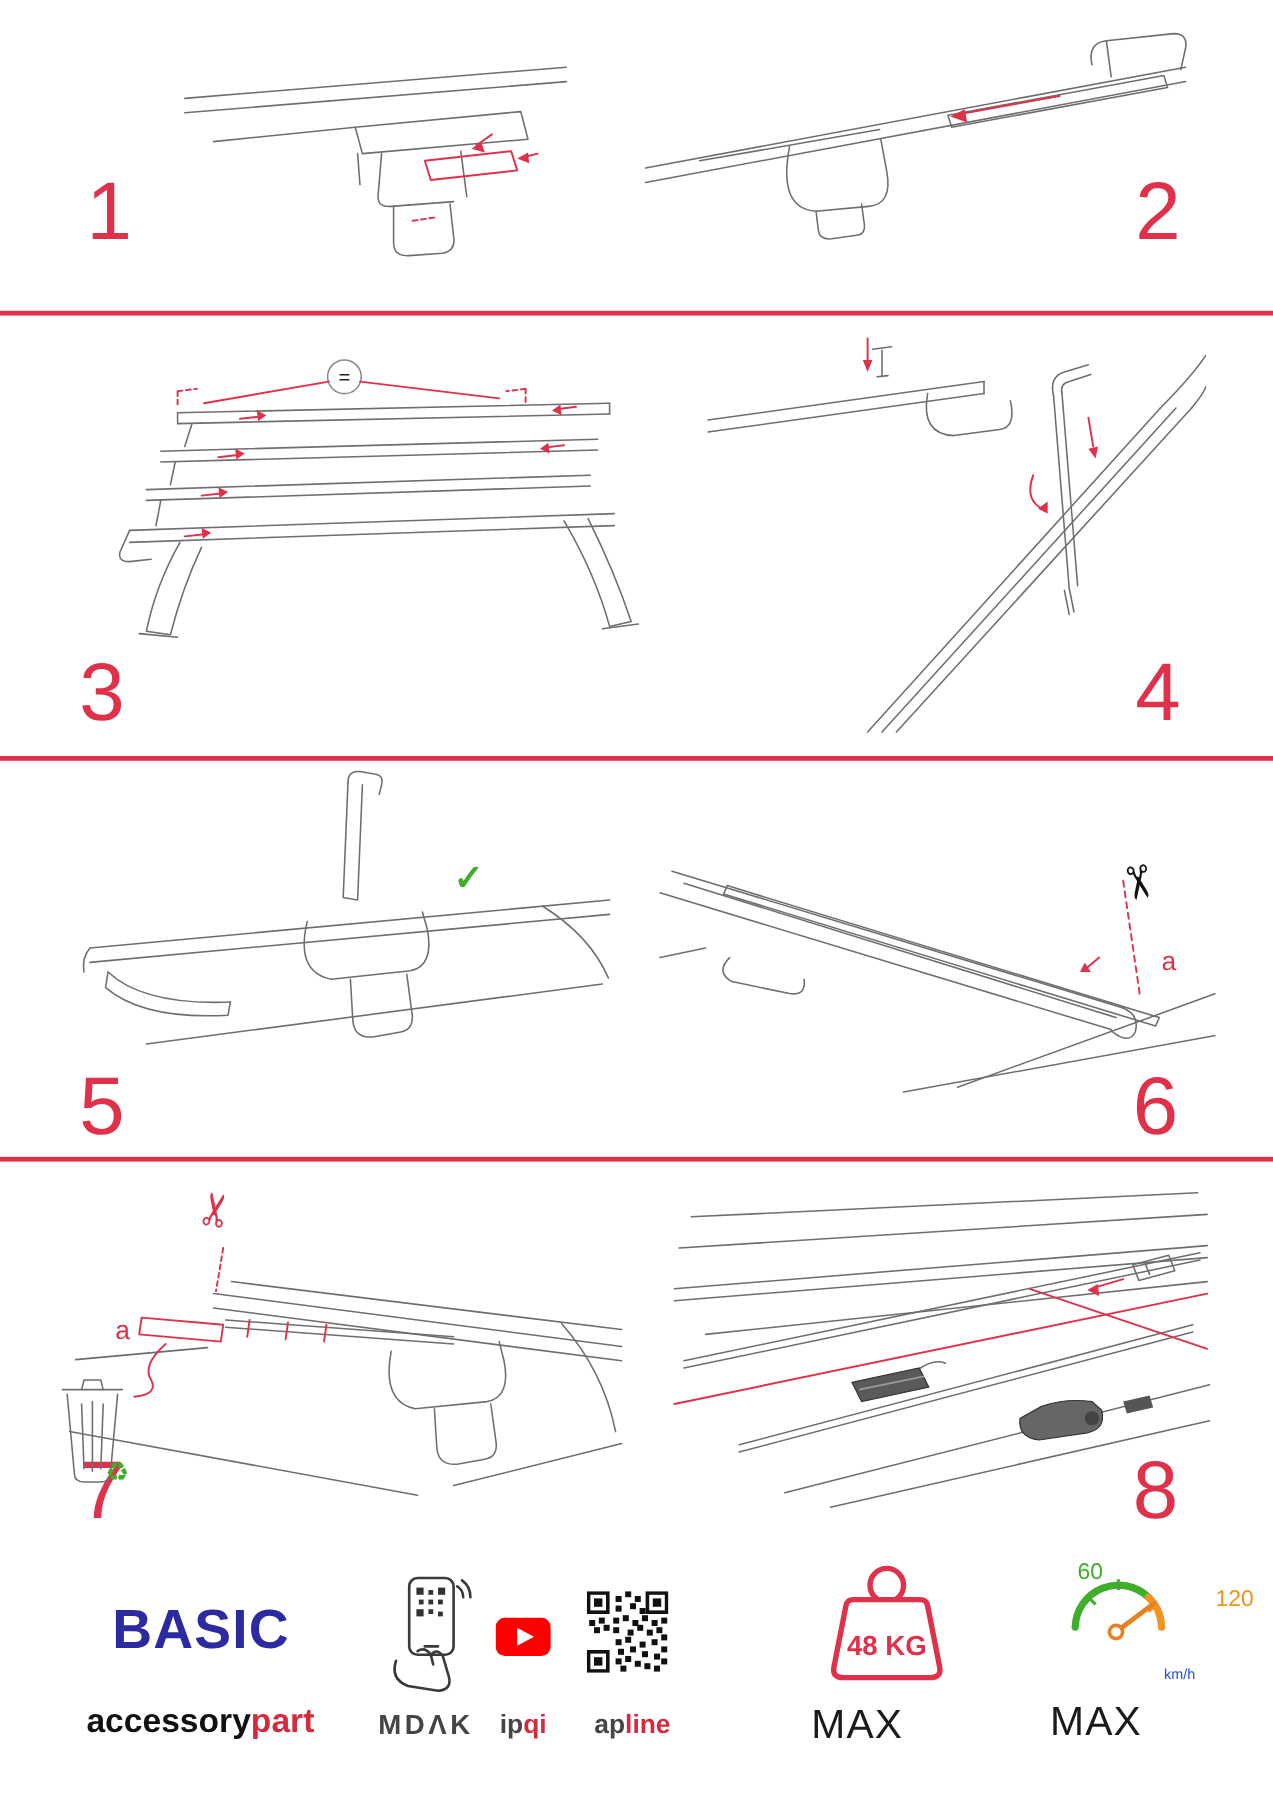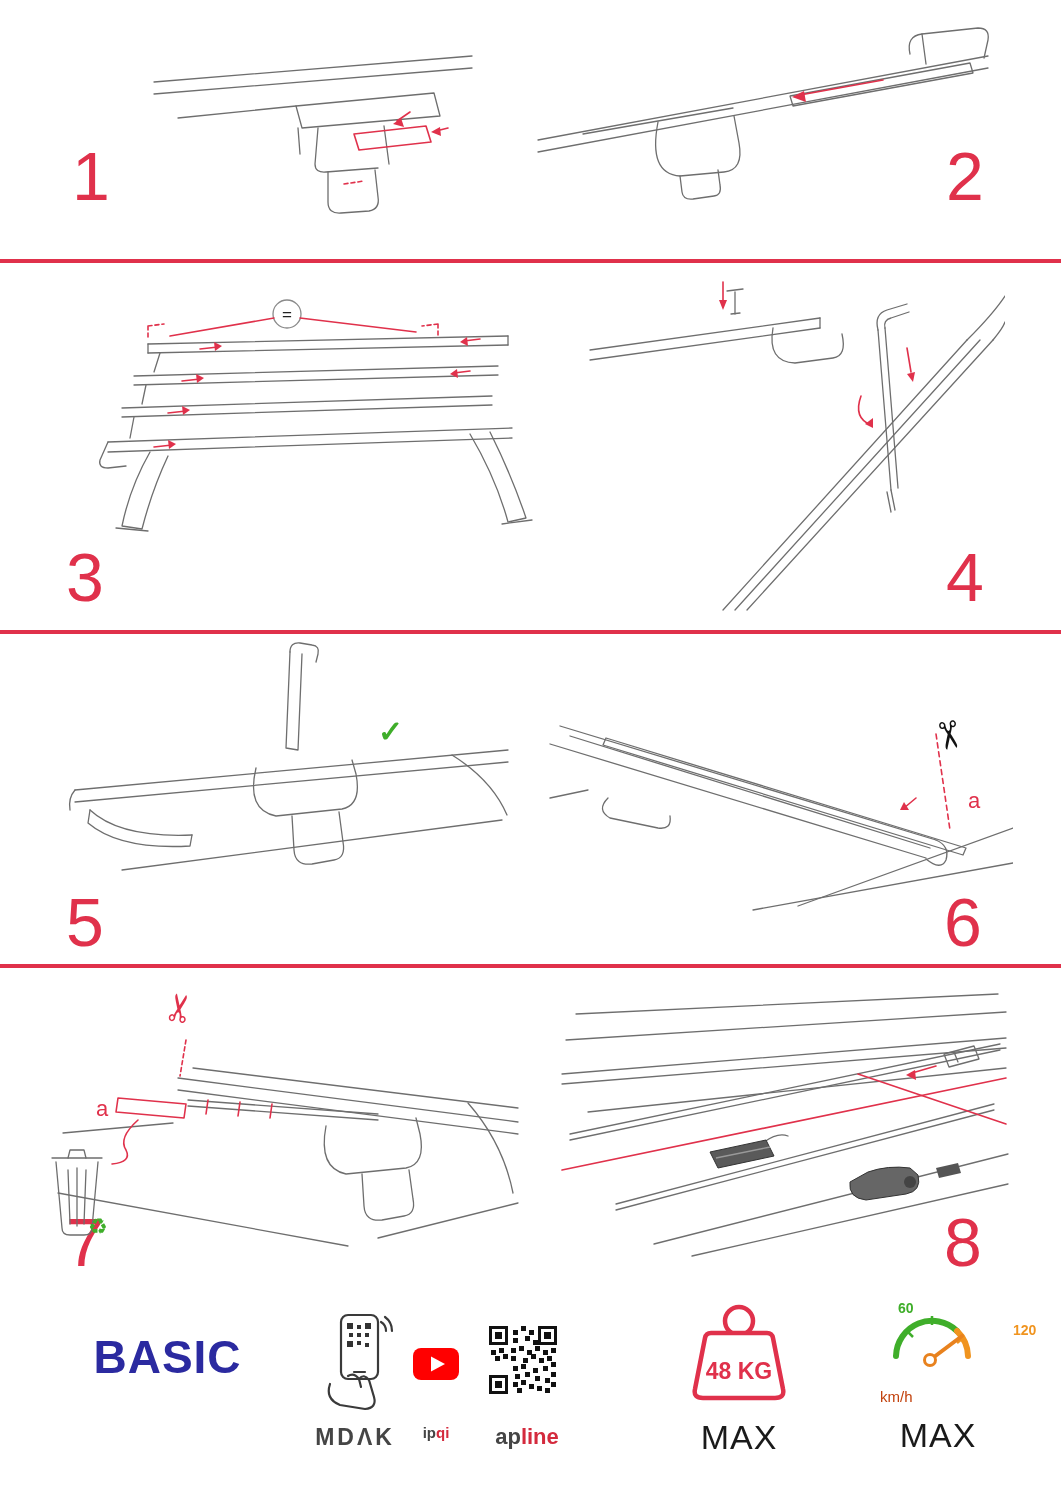--- a/index.html
+++ b/index.html
@@ -14,25 +14,25 @@
   .r-fill{fill:#e0314b;stroke:none;}
   .brand-basic{position:absolute;left:70px;top:1330px;width:195px;text-align:center;
         color:#2b2aa0;font-size:46px;font-weight:700;letter-spacing:1px;}
   .brand-sub{position:absolute;left:62px;top:1418px;width:210px;text-align:center;
         font-size:28px;font-weight:700;color:#111;}
   .brand-sub .red{color:#d42a3d;}
   .logo-text{position:absolute;text-align:center;font-weight:700;color:#454545;}
   .logo-text .red{color:#d42a3d;}
   .kg-label{position:absolute;left:676px;top:1358px;width:126px;text-align:center;
         color:#e0314b;font-size:23px;font-weight:700;}
-  .max-label{position:absolute;width:126px;text-align:center;color:#1a1a1a;
+  .max-label{position:absolute;width:126px;color:#1a1a1a;
         font-size:34px;letter-spacing:1px;font-weight:400;}
-  .speed-num{position:absolute;font-size:14px;font-weight:700;}
-  .speed-unit{position:absolute;left:880px;top:1388px;width:116px;text-align:left;
-        font-size:15px;color:#c2410c;}
+  .speed-num{position:absolute;font-size:19px;font-weight:400;}
+  .speed-unit{position:absolute;left:880px;top:1388px;width:116px;text-align:right;
+        font-size:12px;color:#1d4ed8;}
 </style>
 </head>
 <body>
 
 <div class="page">
 
   <div class="stepnum" style="left:72px;top:142px;">1</div>
   <div class="stepnum" style="left:946px;top:142px;">2</div>
   <div class="stepnum" style="left:66px;top:543px;">3</div>
   <div class="stepnum" style="left:946px;top:543px;">4</div>
@@ -268,20 +268,21 @@
       <g class="r-line">
         <path d="M4 188 L448 96"></path>
           <path d="M300 92 L448 142"></path>
           <path d="M378 84 L354 91"></path>
       </g>
       <polygon class="r-fill" points="348,93 357,88 358,98"></polygon>
     </svg>
   </div>
 
   <div class="brand-basic">BASIC</div>
+  <div class="brand-sub"><span>accessory</span><span class="red">part</span></div>
 
   <div class="ill" style="left:318px;top:1312px;">
     <svg width="76" height="100" viewBox="0 0 76 100">
       <g stroke="#3a3a3a" stroke-width="2.2" fill="none" stroke-linecap="round" stroke-linejoin="round">
         <rect x="23" y="3" width="37" height="64" rx="7"></rect>
         <path d="M36 60 L47 60"></path>
         <path d="M63 10 Q68 13 68 19"></path>
           <path d="M67 5 Q74 10 74 19"></path>
         <path d="M12 72 Q7 87 22 93 L47 97 Q59 96 56 85 L51 68 Q46 61 41 67 L43 75"></path>
         <path d="M41 67 Q36 60 30 64"></path>
@@ -300,21 +301,21 @@
     </svg>
   </div>
   <div class="logo-text" style="left:295px;top:1424px;width:120px;font-size:23px;letter-spacing:3px;">MDΛK</div>
 
   <div class="ill" style="left:413px;top:1348px;">
     <svg width="46" height="32" viewBox="0 0 46 32">
       <rect x="0" y="0" width="46" height="32" rx="8" fill="#ff0000"></rect>
       <polygon points="18,8.5 18,23.5 32,16" fill="#ffffff"></polygon>
     </svg>
   </div>
-  <div class="logo-text" style="left:398px;top:1424px;width:76px;font-size:15px;"><span>ip</span><span class="red">qi</span></div>
+  <div class="logo-text" style="left:398px;top:1424px;width:76px;font-size:22px;"><span>ip</span><span class="red">qi</span></div>
 
   <div class="ill" style="left:489px;top:1326px;">
     <svg width="68" height="68" viewBox="0 0 68 68">
       <g fill="#111">
         <rect x="0" y="0" width="19" height="19"></rect>
           <rect x="49" y="0" width="19" height="19"></rect>
         <rect x="0" y="49" width="19" height="19"></rect>
         <rect x="24" y="4" width="5" height="5"></rect>
           <rect x="32" y="0" width="5" height="5"></rect>
         <rect x="40" y="4" width="5" height="5"></rect>

